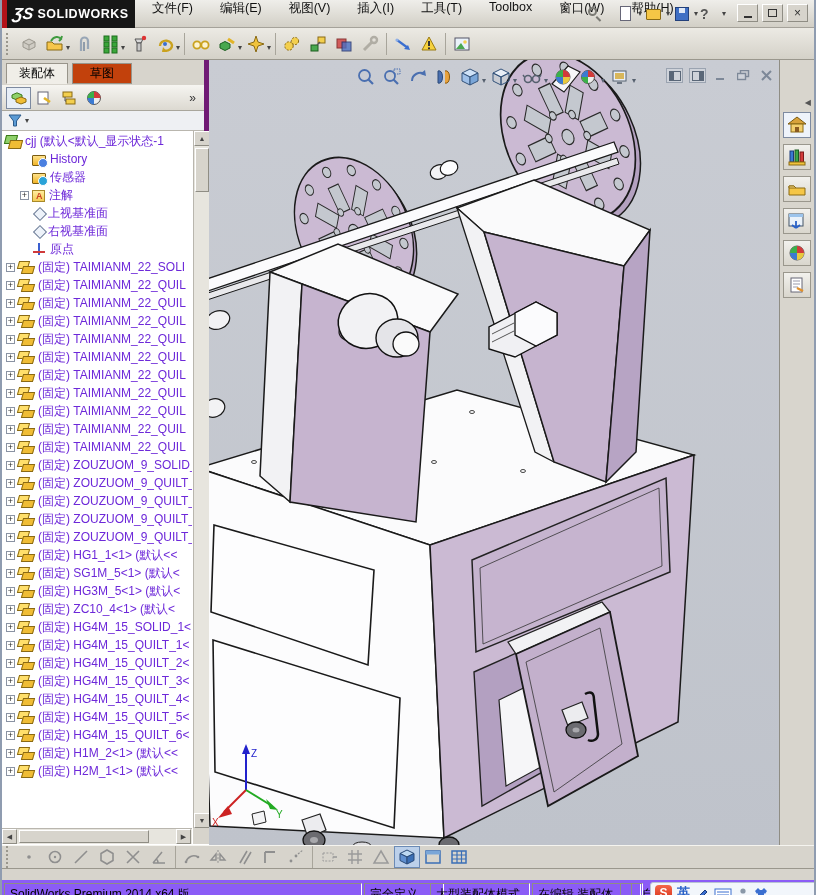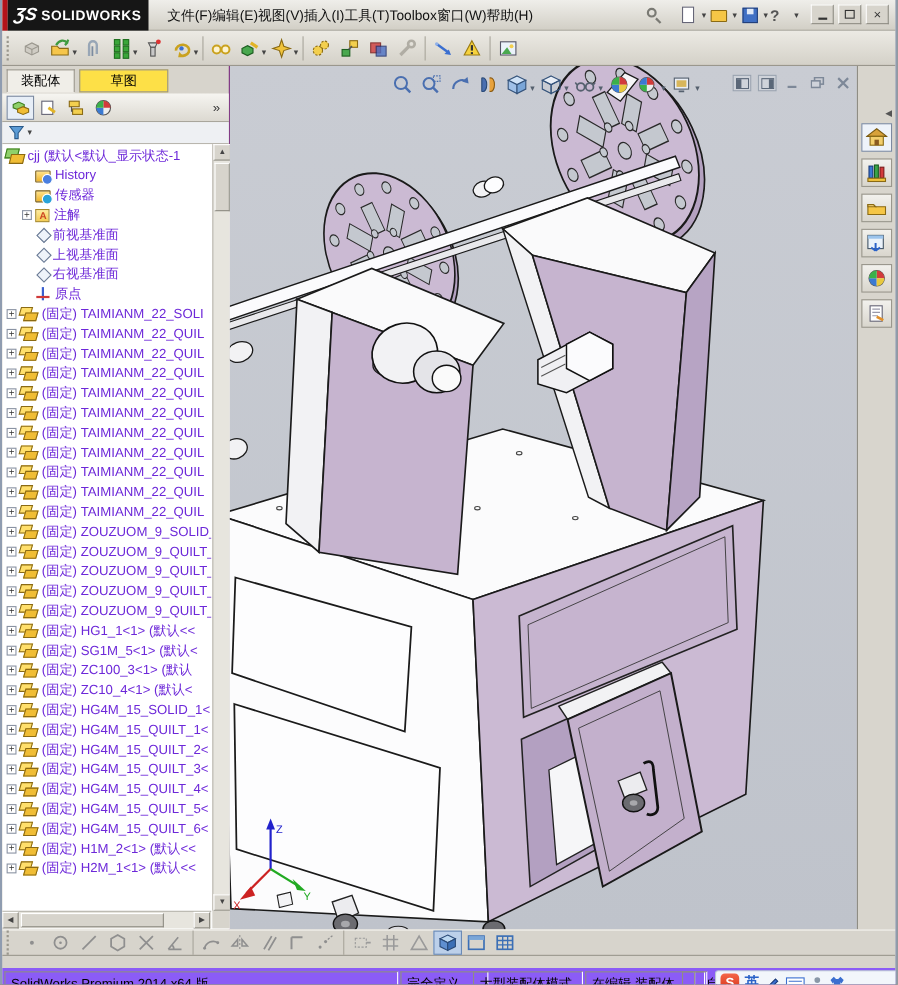--- a/index.html
+++ b/index.html
@@ -8,21 +8,21 @@
        background:#d7d4cc;font-family:"Liberation Sans","DejaVu Sans",sans-serif;
        border-left:2px solid #8f9cb0;border-right:2px solid #8f9cb0;}
   
   .titlebar{position:absolute;left:0;top:0;width:100%;height:28px;
     background:linear-gradient(#efeeea,#d2cfc6);border-bottom:1px solid #a5a29a;}
   .red-sliver{position:absolute;left:0;top:0;width:5px;height:28px;background:#b3121a;}
   .logo-zone{position:absolute;left:5px;top:0;width:128px;height:28px;background:#161616;
     display:flex;align-items:center;padding-left:6px;color:#fff;}
   .brand-ds{font-style:italic;font-weight:bold;font-size:16px;margin-right:4px;transform:skewX(-8deg);}
   .brand-sw{font-size:12.5px;letter-spacing:.5px;font-weight:bold;}
-  .menubar{position:absolute;left:150px;top:0;height:28px;display:flex;align-items:center;font-size:12.5px;color:#111;}
+  .menubar{position:absolute;left:150px;top:0;height:28px;display:flex;align-items:flex-start;gap:27px;font-size:12.5px;color:#111;}
   .menu-item{cursor:default;white-space:nowrap;}
   .search-mag{position:absolute;left:586px;top:7px;width:14px;height:14px;}
   .mag-circle{position:absolute;left:0;top:0;width:9px;height:9px;border:2px solid #7a7a74;border-radius:50%;}
   .mag-handle{position:absolute;left:9px;top:9px;width:6px;height:2px;background:#7a7a74;transform:rotate(45deg);transform-origin:0 0;}
   .quickbar{position:absolute;left:614px;top:3px;height:22px;display:flex;align-items:center;gap:2px;}
   .qbtn{width:20px;height:20px;position:relative;}
   .caret{font-size:8px;color:#444;line-height:20px;}
   .icon-newdoc{position:absolute;left:4px;top:2px;width:11px;height:15px;background:#fff;border:1px solid #667;}
   .icon-openfolder{position:absolute;left:2px;top:5px;width:15px;height:11px;background:linear-gradient(#ffe globalization,#f0b92f);background:#f5c646;border:1px solid #8a6a14;border-radius:1px;}
   .icon-save{position:absolute;left:3px;top:3px;width:14px;height:14px;background:#3f6fc4;border:1px solid #23407a;}
@@ -35,24 +35,24 @@
   .glyph-restore{width:9px;height:8px;border:1.5px solid #333;}
   
   .toolbar2{position:absolute;left:0;top:28px;width:100%;height:32px;
     background:linear-gradient(#eceae4,#d4d1c8);border-bottom:1px solid #9a978d;
     display:flex;align-items:center;padding-left:4px;}
   .grip{width:6px;height:22px;border-left:2px dotted #9a978d;margin-right:4px;}
   .tbi{width:26px;height:26px;display:flex;align-items:center;justify-content:center;}
   .tsep{width:1px;height:22px;background:#a8a59b;margin:0 3px;}
   .tcaret{font-size:8px;color:#444;margin:8px 1px 0 -2px;}
   
-  .left-panel{position:absolute;left:0;top:60px;width:207px;height:785px;background:#d7d4cc;border-right:1px solid #701a75;}
+  .left-panel{position:absolute;left:0;top:60px;width:207px;height:785px;background:#d7d4cc;border-right:5px solid #701a75;}
   .tab{position:absolute;top:3px;height:21px;font-size:12px;display:flex;align-items:center;justify-content:center;border:1px solid #98948a;}
   .tab.active{left:4px;width:62px;background:#f0eee8;border-bottom-color:#f0eee8;}
-  .tab.inactive{left:70px;width:81px;background:#fde047;}
+  .tab.inactive{left:70px;width:60px;background:#c2410c;}
   .fm-toolbar{position:absolute;left:0;top:25px;width:100%;height:26px;
      background:linear-gradient(#f6f5f1,#dcd9d1);border-bottom:1px solid #a9a69c;display:flex;align-items:center;padding:0 4px;}
   .fmbtn{width:25px;height:22px;display:flex;align-items:center;justify-content:center;border:1px solid transparent;}
   .fmbtn.pressed{border-color:#7d8aa0;background:#e7eef7;}
   .fm-more{margin-left:auto;font-size:12px;color:#333;padding-right:4px;}
   .filter-row{position:absolute;left:0;top:51px;width:100%;height:20px;background:#eef0f3;border-bottom:1px solid #b9b6ae;
      display:flex;align-items:center;padding-left:5px;gap:2px;}
   .tree-box{position:absolute;left:0;top:71px;width:207px;height:714px;background:#fff;overflow:hidden;}
   .tree-rows{position:absolute;left:0;top:1px;width:190px;height:696px;overflow:hidden;}
   .trow{display:flex;align-items:center;height:18px;font-size:12px;white-space:nowrap;color:#6d28d9;}
@@ -350,26 +350,20 @@
           <div class="trow">
             <span class="indent"></span>
             <span class="plus"></span>
             <span class="t-icon t-note"></span>
             <span>注解</span>
           </div>
           <div class="trow">
             <span class="indent"></span>
             <span class="plus-sp"></span>
             <span class="t-icon t-plane"></span>
-            <span>前视基准面</span>
-          </div>
-          <div class="trow">
-            <span class="indent"></span>
-            <span class="plus-sp"></span>
-            <span class="t-icon t-plane"></span>
             <span>上视基准面</span>
           </div>
           <div class="trow">
             <span class="indent"></span>
             <span class="plus-sp"></span>
             <span class="t-icon t-plane"></span>
             <span>右视基准面</span>
           </div>
           <div class="trow">
             <span class="indent"></span>
@@ -463,21 +457,21 @@
             <span>(固定) HG1_1&lt;1&gt;  (默认&lt;&lt;</span>
           </div>
           <div class="trow">
             <span class="plus"></span>
             <span class="t-icon t-part"></span>
             <span>(固定) SG1M_5&lt;1&gt;  (默认&lt;</span>
           </div>
           <div class="trow">
             <span class="plus"></span>
             <span class="t-icon t-part"></span>
-            <span>(固定) ZC100_3&lt;1&gt;  (默认</span>
+            <span>(固定) HG3M_5&lt;1&gt;  (默认&lt;</span>
           </div>
           <div class="trow">
             <span class="plus"></span>
             <span class="t-icon t-part"></span>
             <span>(固定) ZC10_4&lt;1&gt;  (默认&lt;</span>
           </div>
           <div class="trow">
             <span class="plus"></span>
             <span class="t-icon t-part"></span>
             <span>(固定) HG4M_15_SOLID_1&lt;</span>

